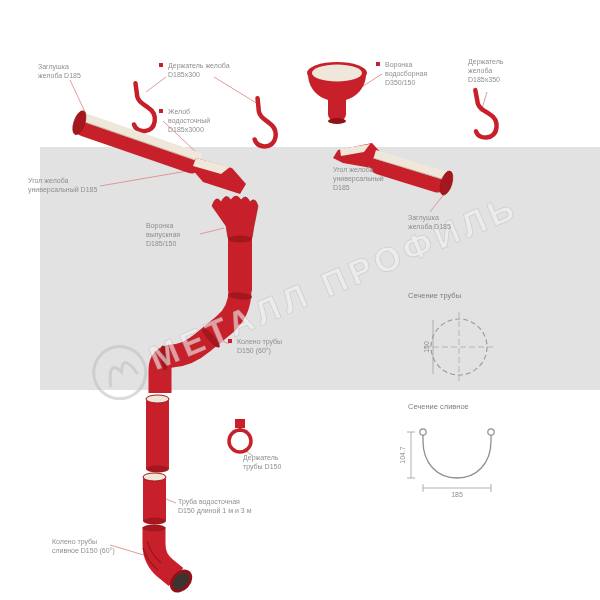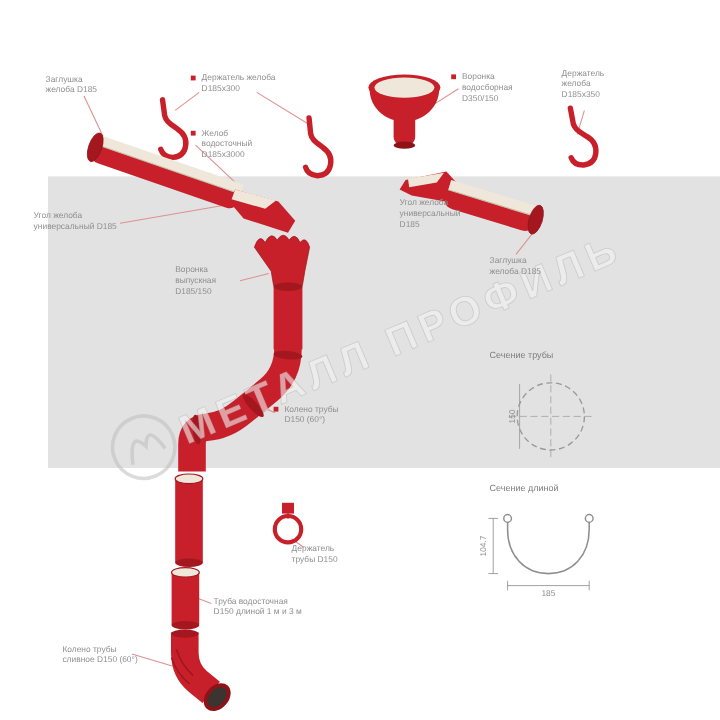--- a/index.html
+++ b/index.html
@@ -225,16 +225,16 @@
 
   <div class="lbl" style="left:52px;top:537px">
     <span>Колено трубы</span>
     <span>сливное D150 (60°)</span>
   </div>
 
   <div class="lbl sec" style="left:408px;top:291px">
     <span>Сечение трубы</span>
   </div>
   <div class="lbl sec" style="left:408px;top:402px">
-    <span>Сечение длиной</span>
+    <span>Сечение сливное</span>
   </div>
 
 </div>
 
 </body></html>

